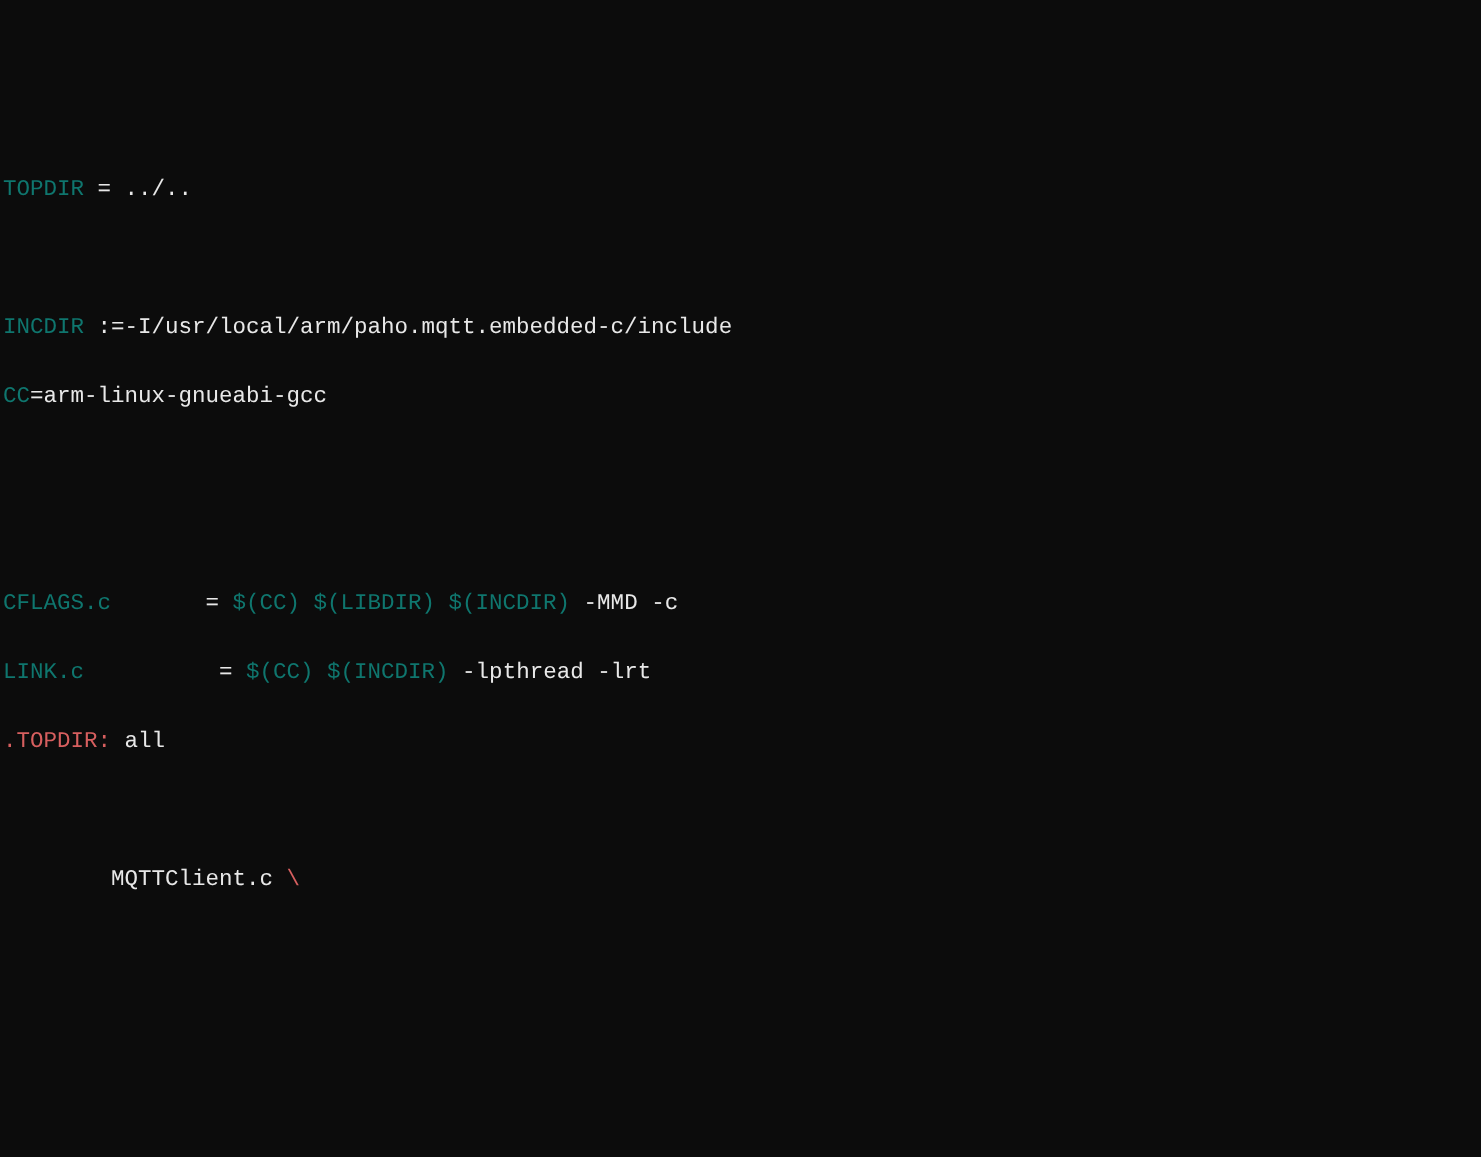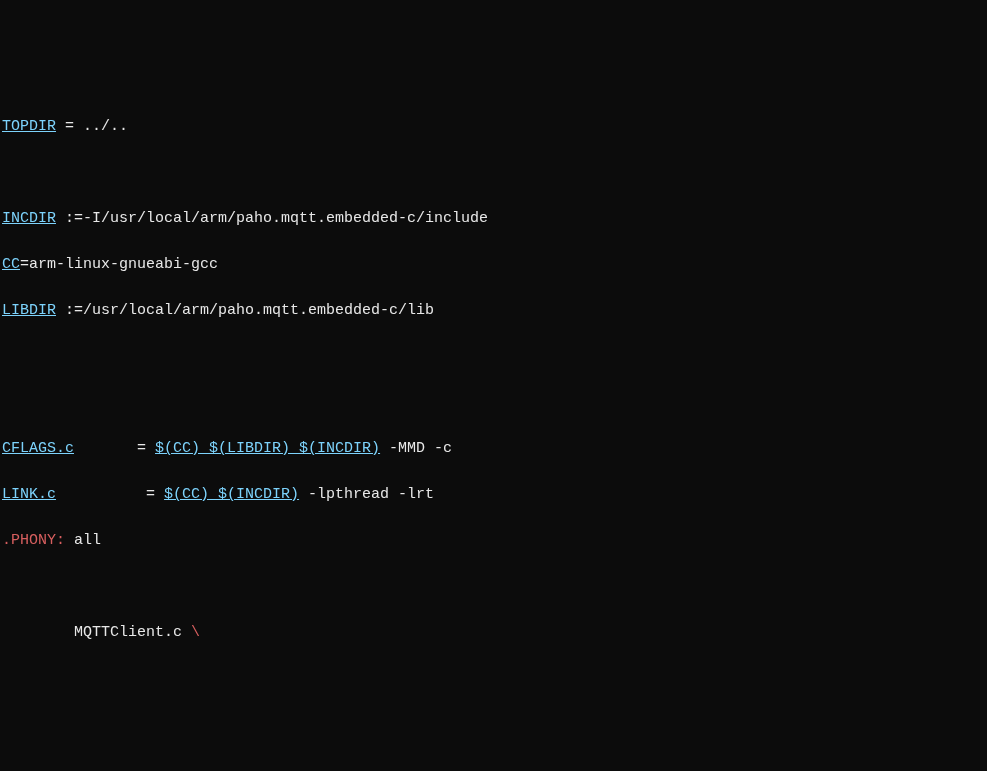--- a/index.html
+++ b/index.html
@@ -20,41 +20,40 @@
     white-space: pre;
   }
   .editor {
     padding: 0;
     position: relative;
   }
   .line {
     height: 23px;
     padding: 0 2px;
   }
-  .c-teal  { color: #7dd3fc; text-decoration: underline; }
+  .c-teal  { color: #0f766e; }
   .c-white { color: #e8e8e8; }
   .c-red   { color: #d75f5f; }
   .c-mag   { color: #d75fd7; }
 </style>
 </head>
 <body>
 
 
 
 <div class="editor">
 <div class="line"><span class="c-teal">TOPDIR</span><span class="c-white"> = ../..</span></div>
 <div class="line"></div>
 <div class="line"><span class="c-teal">INCDIR</span><span class="c-white"> :=-I/usr/local/arm/paho.mqtt.embedded-c/include</span></div>
 <div class="line"><span class="c-teal">CC</span><span class="c-white">=arm-linux-gnueabi-gcc</span></div>
-<div class="line"><span class="c-teal">LIBDIR</span><span class="c-white"> :=/usr/local/arm/paho.mqtt.embedded-c/lib</span></div>
 <div class="line"></div>
 <div class="line"></div>
 <div class="line"><span class="c-teal">CFLAGS.c</span><span class="c-white">       = </span><span class="c-teal">$(CC) $(LIBDIR) $(INCDIR)</span><span class="c-white"> -MMD -c</span></div>
 <div class="line"><span class="c-teal">LINK.c</span><span class="c-white">          = </span><span class="c-teal">$(CC) $(INCDIR)</span><span class="c-white"> -lpthread -lrt</span></div>
-<div class="line"><span class="c-red">.PHONY:</span><span class="c-white"> all</span></div>
+<div class="line"><span class="c-red">.TOPDIR:</span><span class="c-white"> all</span></div>
 <div class="line"></div>
 <div class="line"><span class="c-white">        MQTTClient.c </span><span class="c-red">\</span></div>
 
 
 
 
 
 
 
 

